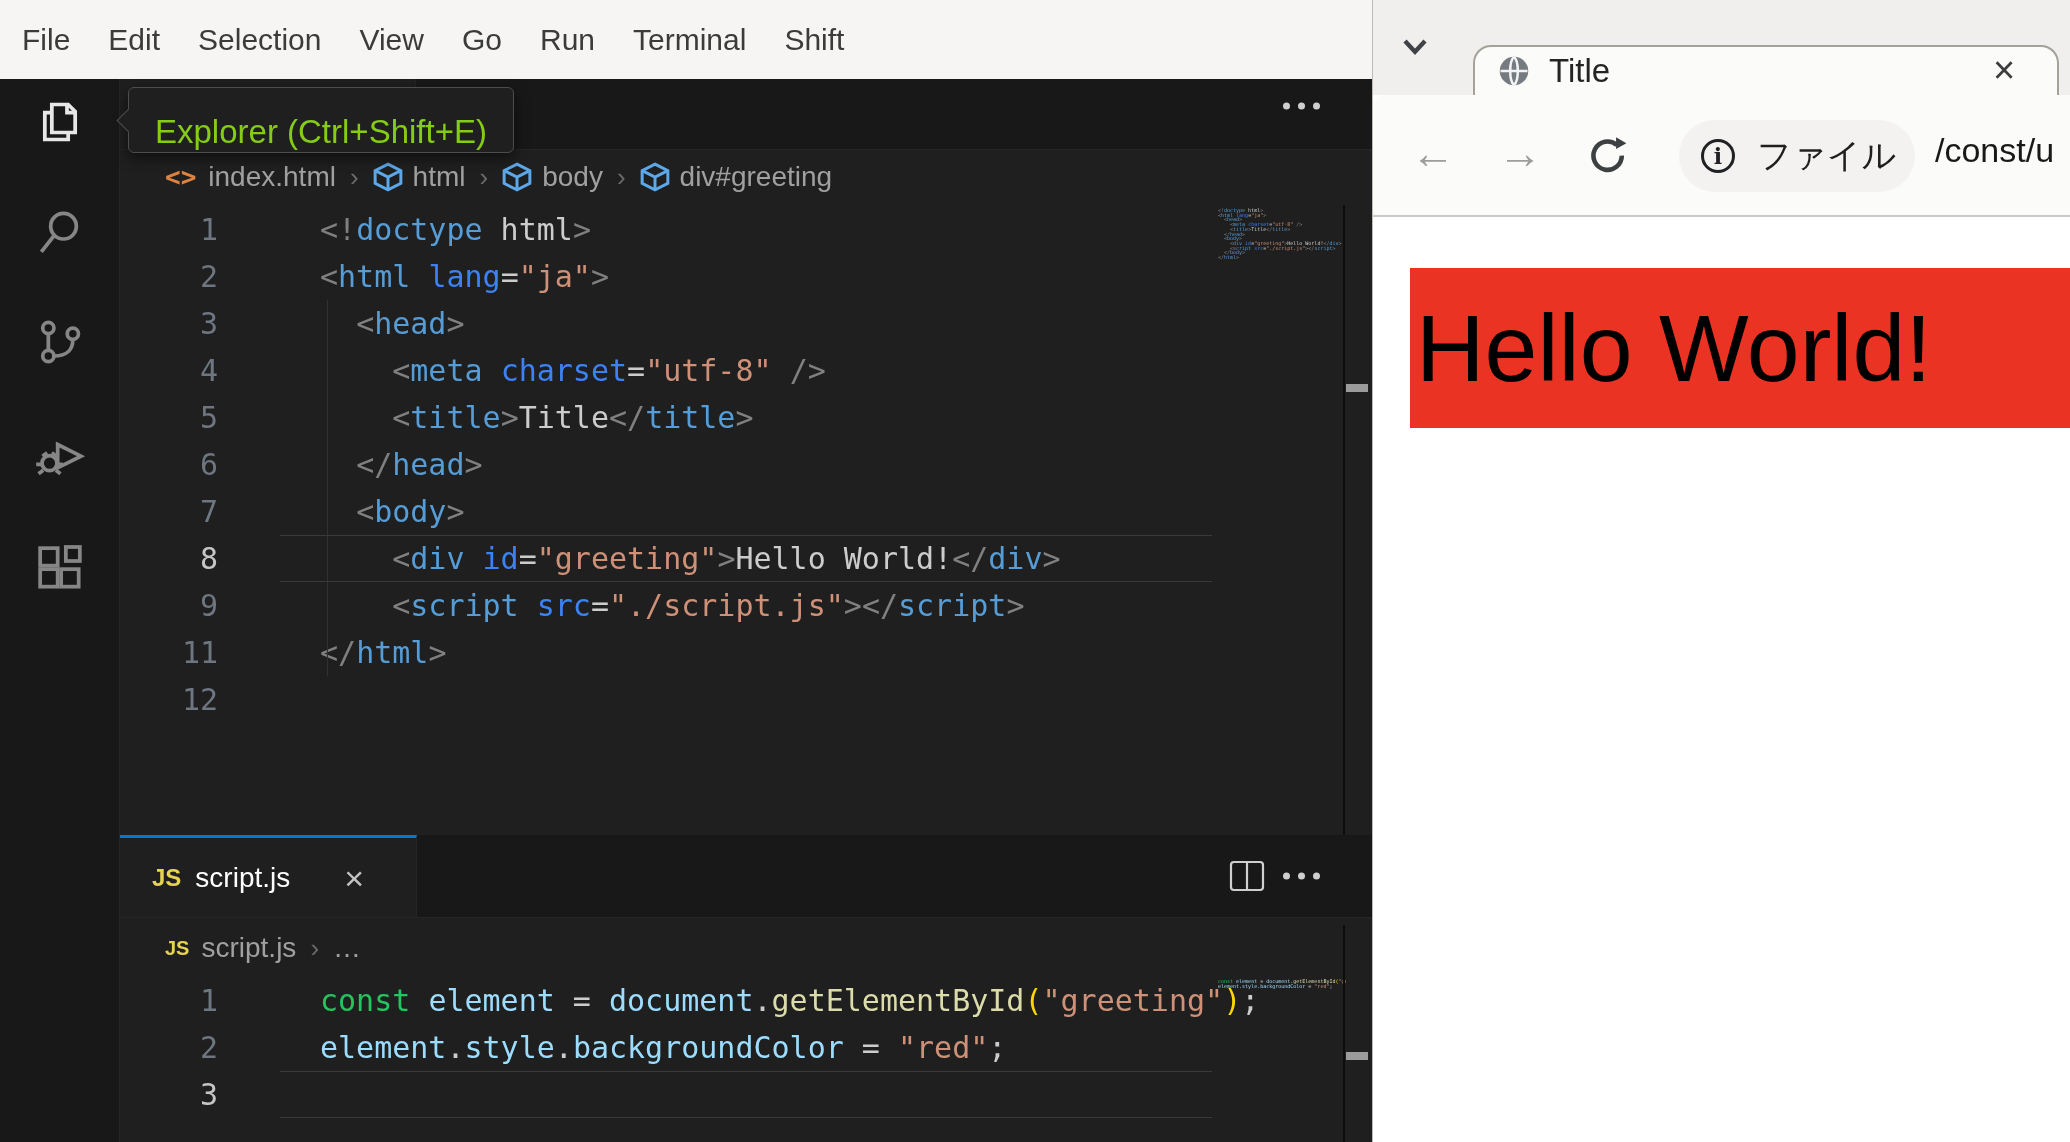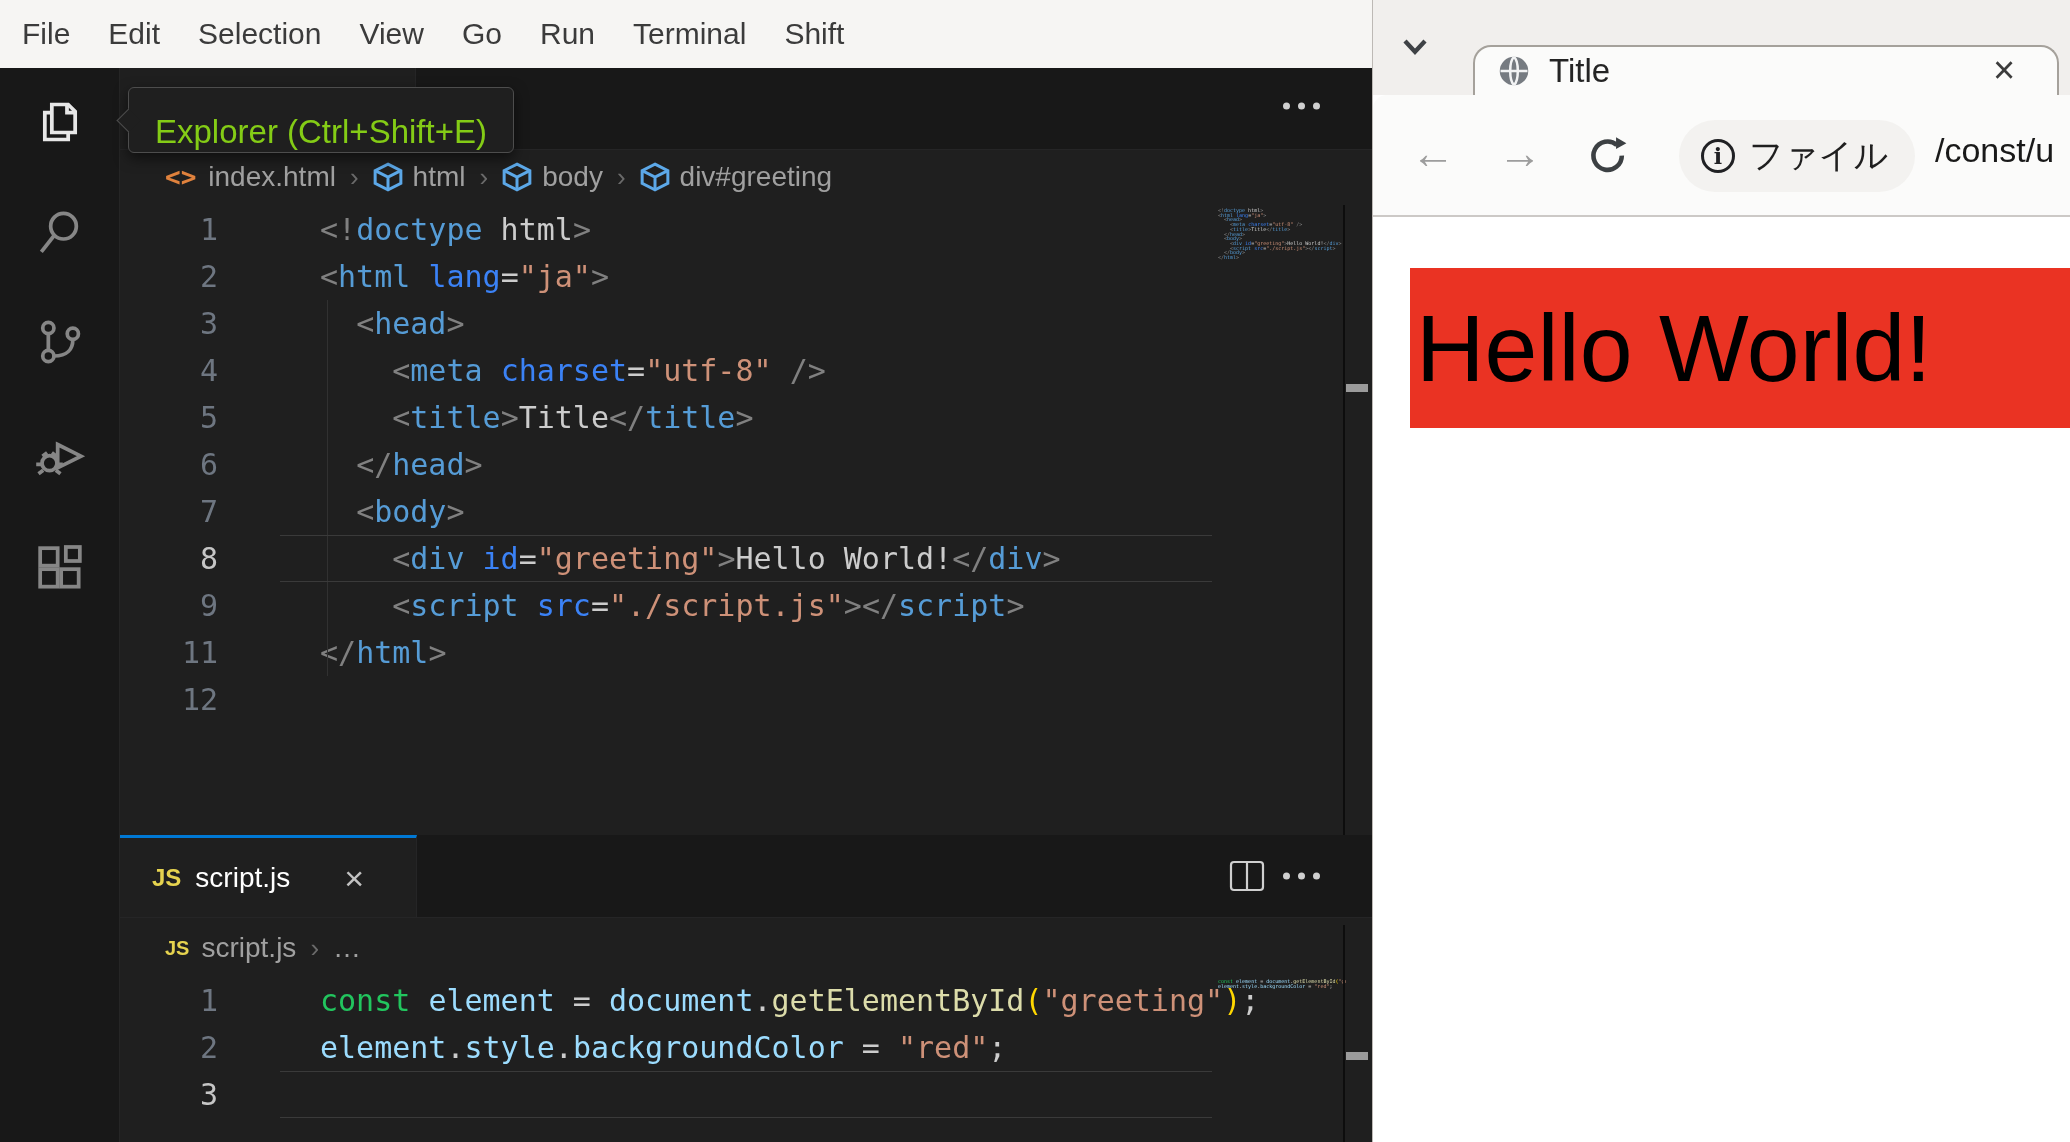--- a/index.html
+++ b/index.html
@@ -1,19 +1,19 @@
 <!DOCTYPE html>
 <html><head>
 <meta charset="utf-8">
 <style>
   html,body{margin:0;padding:0;background:#101010;}
   #stage{position:relative;width:2070px;height:1142px;overflow:hidden;background:#1f1f1f;
          font-family:"Liberation Sans",sans-serif;}
   
-  .menubar{position:absolute;left:0;top:0;width:1372px;height:68px;background:#f6f5f3;
+  .menubar{position:absolute;left:0;top:0;width:1372px;height:79px;background:#f6f5f3;
            display:flex;align-items:center;padding-left:22px;box-sizing:border-box;z-index:5;}
   .menu-item{font-size:30px;color:#3b3b3b;margin-right:38px;white-space:nowrap;cursor:default;}
   .activitybar{position:absolute;left:0;top:63px;width:120px;height:1079px;background:#181818;
                border-right:1px solid #252525;box-sizing:border-box;z-index:2;}
   .act-icon{position:absolute;left:0;width:120px;height:80px;display:flex;align-items:center;justify-content:center;}
   .act-icon svg{width:56px;height:56px;stroke:#868686;fill:none;stroke-width:1.6;}
   .act-icon.active svg{stroke:#e7e7e7;}
 
   .tabbar{position:absolute;left:120px;width:1252px;background:#181818;border-bottom:1px solid #252526;box-sizing:border-box;z-index:3;}
   #top-tabbar{top:63px;height:87px;}
@@ -86,21 +86,21 @@
   .nav-arrow{position:absolute;top:36px;font-size:44px;color:#9d9d9d;line-height:1;}
   #nav-back{left:38px;}
   #nav-forward{left:125px;}
   .reload{position:absolute;left:212px;top:38px;width:46px;height:46px;}
   .reload svg{width:46px;height:46px;}
   .omni-chip{position:absolute;left:306px;top:25px;width:236px;height:72px;background:#f3f2f0;
              border-radius:36px;display:flex;align-items:center;}
   .info-icon{margin-left:22px;width:34px;height:34px;border:3px solid #202124;border-radius:50%;
              box-sizing:border-box;display:flex;align-items:center;justify-content:center;
              font-size:22px;font-weight:700;color:#202124;font-family:"DejaVu Serif",serif;}
-  .chip-label{margin-left:14px;font-size:34px;color:#1f1f1f;}
+  .chip-label{margin-left:22px;font-size:34px;color:#1f1f1f;}
   .omni-url{position:absolute;left:562px;top:36px;font-size:34px;color:#191919;white-space:nowrap;}
   .bcontent{position:absolute;left:0;top:217px;width:698px;height:925px;background:#ffffff;}
   .greeting{position:absolute;left:37px;top:51px;width:661px;height:160px;display:flex;align-items:center;}
   .greeting-text{font-size:95px;color:#000;margin-left:6px;white-space:nowrap;}
 </style>
 </head>
 <body>
 
 <div id="stage">
 

